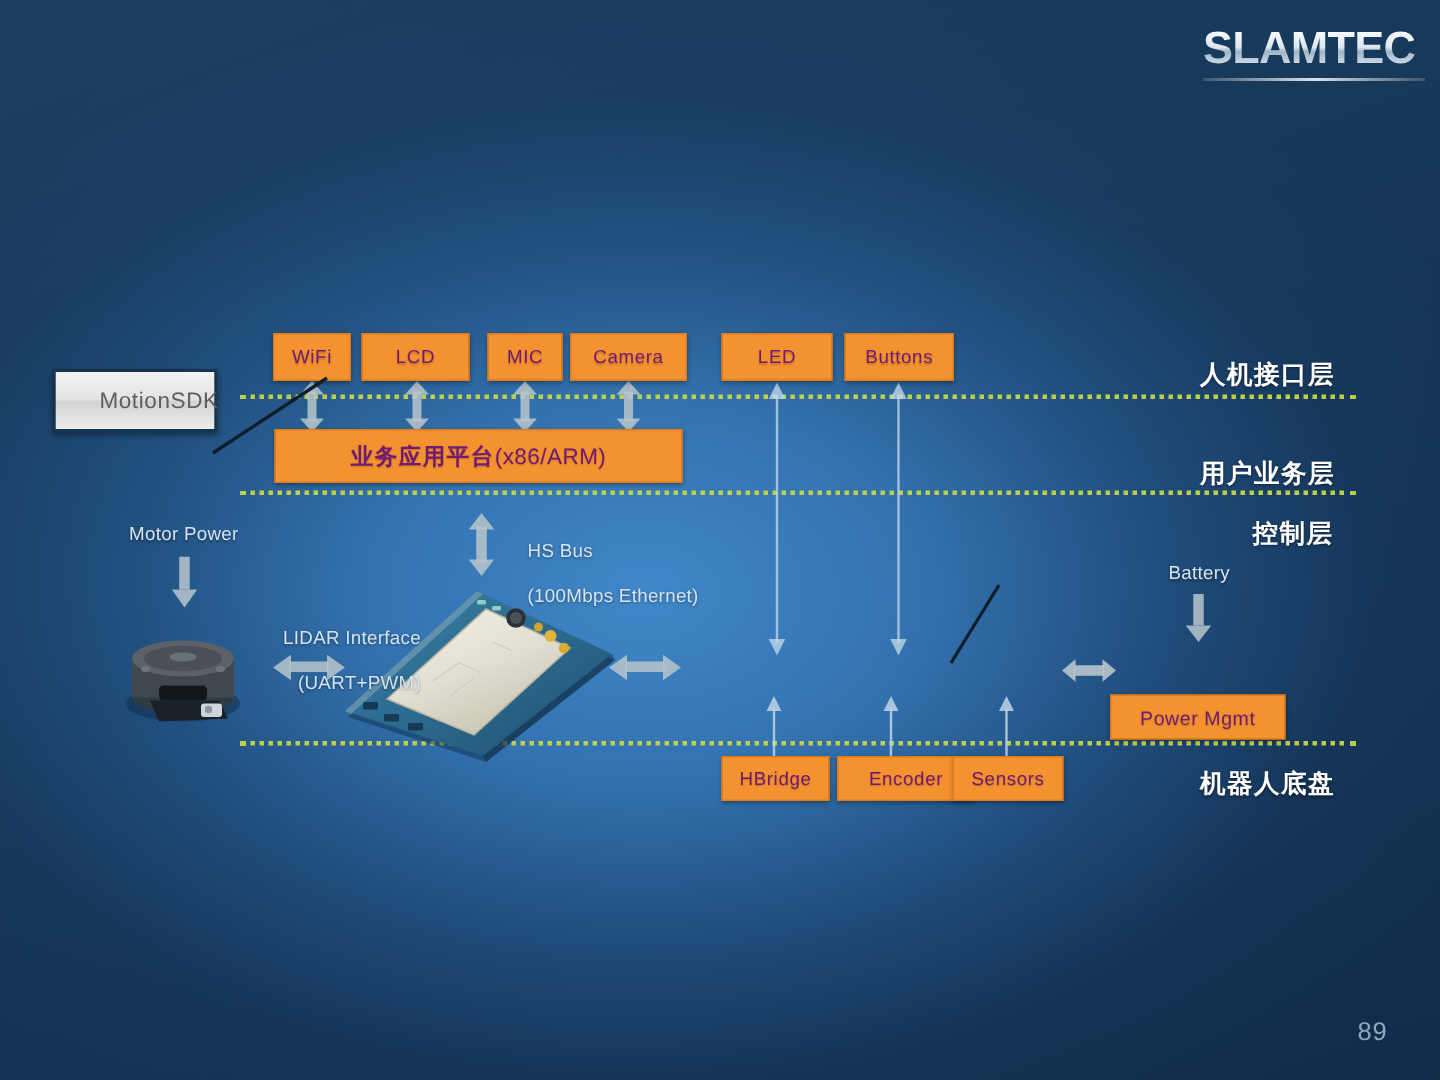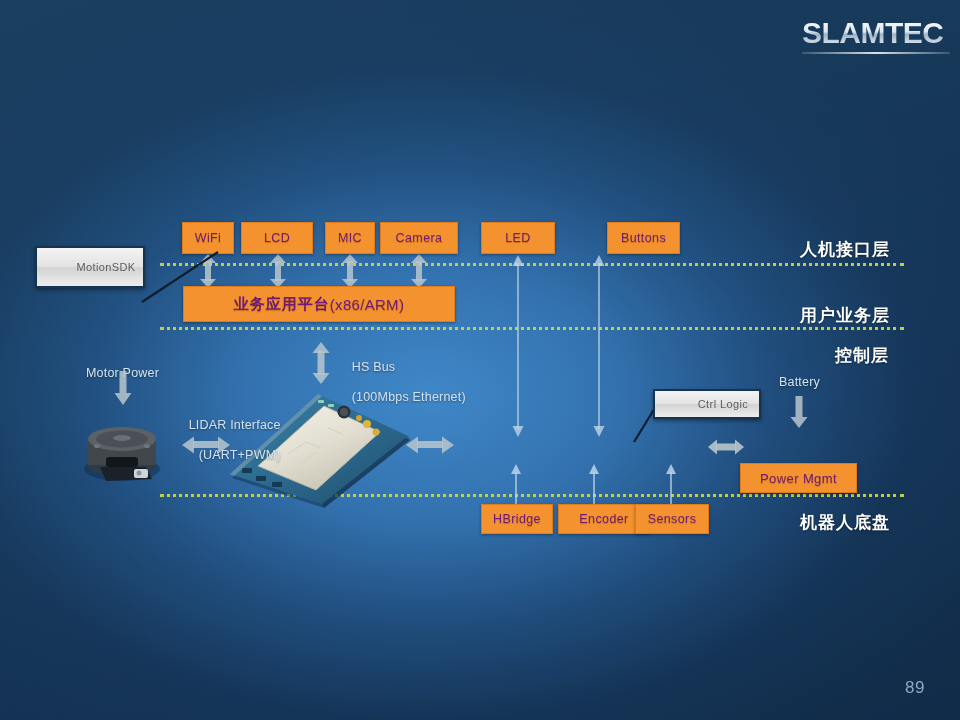--- a/index.html
+++ b/index.html
@@ -69,21 +69,21 @@
     text-shadow:0 1px 1px rgba(30,60,95,0.5);
     box-sizing:border-box;
   }
   
   .callout{
     position:absolute;
     background:linear-gradient(180deg,#f3f3f3 0%,#e3e3e3 48%,#d3d3d3 52%,#ededed 100%);
     border:2px solid #18334d;
     box-shadow:0 2px 4px rgba(0,0,0,0.4);
     color:#5e5e5e;display:flex;align-items:center;justify-content:center;
-    font-size:11px;letter-spacing:0.4px;box-sizing:border-box;padding-left:32px;
+    font-size:15px;letter-spacing:0.4px;box-sizing:border-box;padding-left:32px;
   }
   
   .note{
     position:absolute;color:#d4e4f2;font-size:12.5px;line-height:15px;
     white-space:pre;text-shadow:0 1px 2px rgba(0,0,0,0.4);
     letter-spacing:0.2px;
   }
   
   .arrow{position:absolute;}
   
@@ -145,38 +145,37 @@
     <rect x="6" y="7" width="6" height="20" fill="#b9c5cc" fill-opacity="0.85"></rect>
     <polygon points="9,0 1,9 17,9" fill="#b9c5cc" fill-opacity="0.85"></polygon>
     <polygon points="9,34 1,25 17,25" fill="#b9c5cc" fill-opacity="0.85"></polygon>
   </svg>
 
   <div class="obox" style="left:182px;top:222px;width:52px;height:32px;">WiFi</div>
   <div class="obox" style="left:241px;top:222px;width:72px;height:32px;">LCD</div>
   <div class="obox" style="left:325px;top:222px;width:50px;height:32px;">MIC</div>
   <div class="obox" style="left:380px;top:222px;width:78px;height:32px;">Camera</div>
   <div class="obox" style="left:481px;top:222px;width:74px;height:32px;">LED</div>
-  <div class="obox" style="left:563px;top:222px;width:73px;height:32px;margin-left:44px;">Buttons</div>
+  <div class="obox" style="left:563px;top:222px;width:73px;height:32px;">Buttons</div>
 
   <div class="obox big" style="left:183px;top:286px;width:272px;height:36px;">
     <b>业务应用平台</b>
       <span>(x86/ARM)</span>
   </div>
 
   <svg class="arrow" style="left:140px;top:250px;" width="80" height="54" viewBox="0 0 80 54">
     <line x1="78" y1="2" x2="2" y2="52" stroke="#0e1d2c" stroke-width="2.2"></line>
   </svg>
   <div class="callout" style="left:35px;top:246px;width:110px;height:42px;">MotionSDK</div>
 
   <svg class="arrow" style="left:632px;top:388px;" width="36" height="56" viewBox="0 0 36 56">
     <line x1="34" y1="2" x2="2" y2="54" stroke="#0e1d2c" stroke-width="2.2"></line>
   </svg>
-  <div class="callout" style="left:653px;top:389px;width:108px;height:30px;">Ctrl Logic</div>
-
-  <div class="note" style="left:86px;top:349px;margin-top:17px;">Motor Power</div>
+
+  <div class="note" style="left:86px;top:349px;">Motor Power</div>
   <svg class="arrow" style="left:113px;top:371px;" width="20" height="34" viewBox="0 0 20 34">
     <rect x="6.5" y="0" width="7" height="22" fill="#b9c5cc" fill-opacity="0.85"></rect>
     <polygon points="10,34 1.5,22 18.5,22" fill="#b9c5cc" fill-opacity="0.85"></polygon>
   </svg>
 
   <svg class="motor" style="left:82px;top:405px;" width="86" height="80" viewBox="0 0 86 80">
     <ellipse cx="40" cy="64" rx="38" ry="12" fill="#0f2c47" fill-opacity="0.5"></ellipse>
     <ellipse cx="40" cy="60" rx="34" ry="11" fill="#2f3b44"></ellipse>
     <rect x="6" y="34" width="68" height="26" fill="#41484d"></rect>
     <ellipse cx="40" cy="34" rx="34" ry="12" fill="#5b6167"></ellipse>

